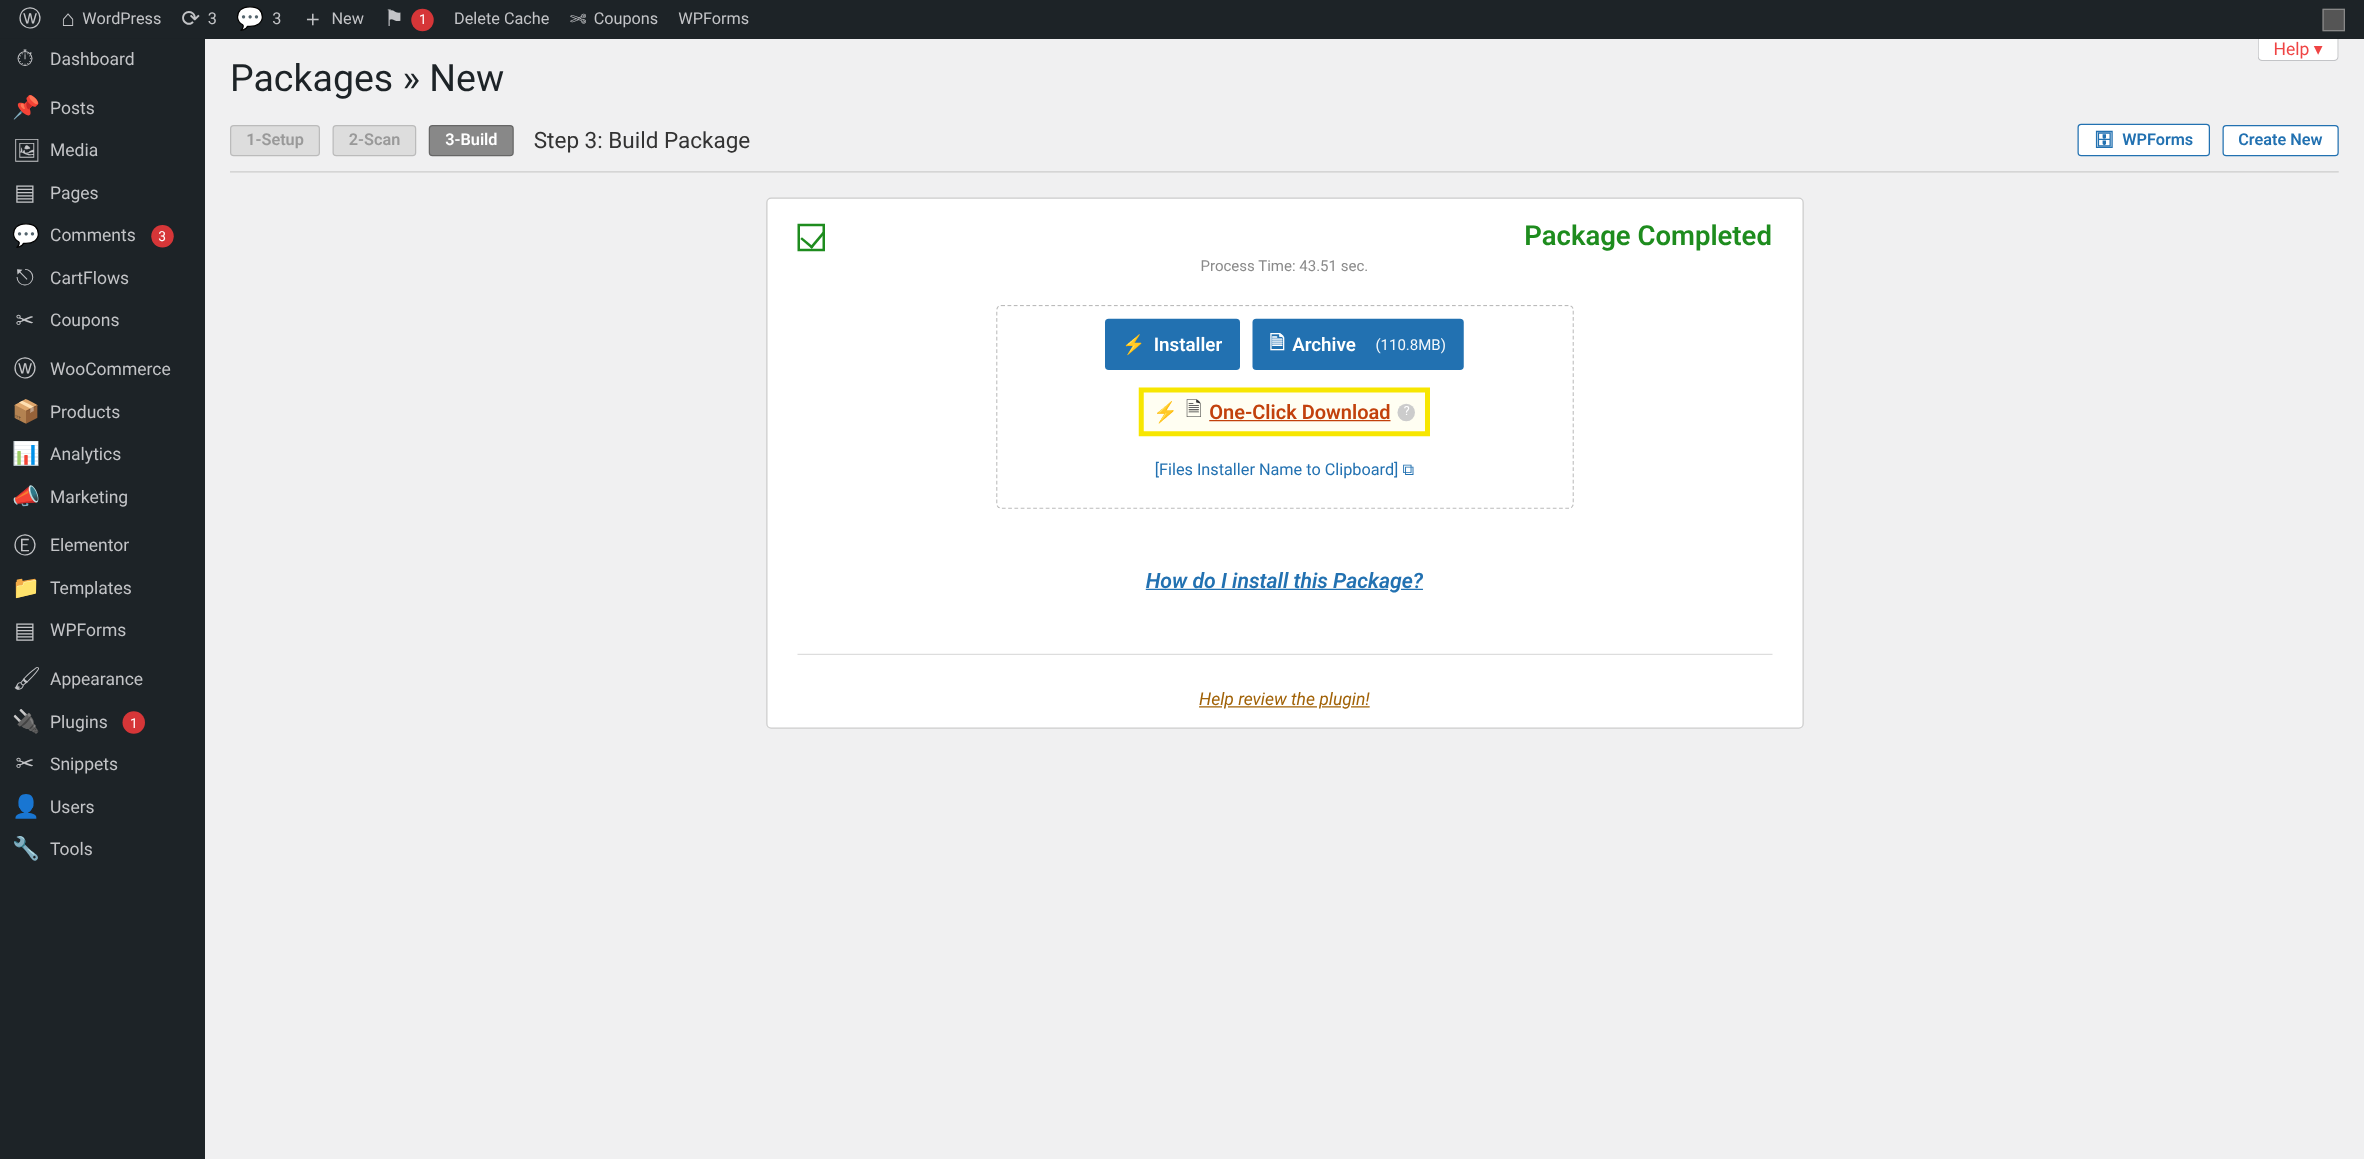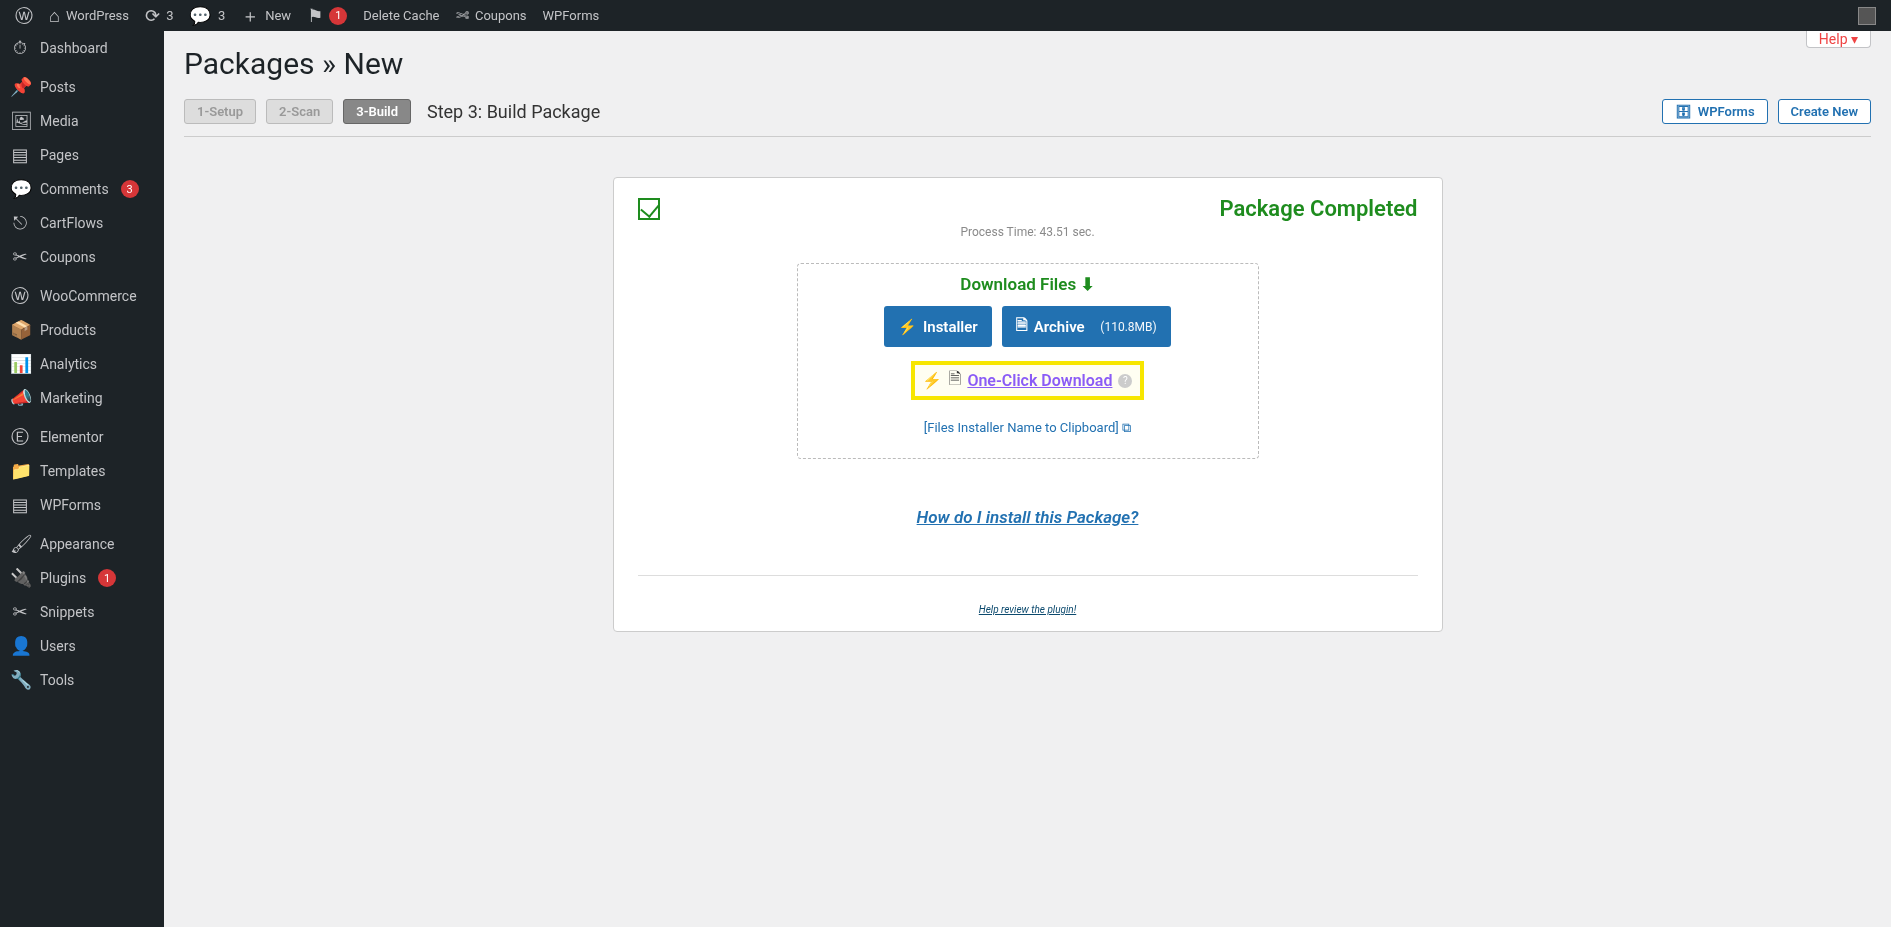--- a/index.html
+++ b/index.html
@@ -20,21 +20,21 @@
 #sidebar .menu-sep{height:5px}
 #sidebar .menu-item{display:flex;align-items:center;gap:10px;padding:8px 10px;cursor:pointer;color:#c3c4c7;position:relative}
 #sidebar .mi-icon{width:20px;text-align:center;font-size:18px;line-height:1}
 #sidebar .mi-badge{background:#d63638;color:#fff;border-radius:10px;min-width:18px;height:18px;display:inline-flex;align-items:center;justify-content:center;font-size:11px;padding:0 4px;margin-left:2px}
 
 
 #content{margin-left:164px;padding:40px 20px 20px 20px;position:relative}
 #help-tab{position:absolute;top:31px;right:20px;background:#fff;border:1px solid #c3c4c7;border-top:none;border-radius:0 0 4px 4px;padding:0 12px;font-size:14px;cursor:pointer;color:#ef4444}
 h1{font-size:30px;font-weight:400;color:#1d2327;margin:6px 0 18px}
 
-.page-row{display:flex;align-items:center;gap:10px;border-bottom:1px solid #ccc;padding-bottom:12px;margin-bottom:40px}
+.page-row{display:flex;align-items:center;gap:10px;border-bottom:1px solid #ccc;padding-bottom:12px;margin-bottom:20px}
 .step-pill{background:#ddd;color:#999;padding:4px 12px;border-radius:3px;font-size:13px;border:1px solid #bbb;font-weight:600}
 .step-pill.active{background:#888;color:#fff;border-color:#666}
 .step-title{font-size:18px;color:#333;margin-left:6px}
 .page-row .spacer{flex:1}
 .btn{display:inline-flex;align-items:center;gap:6px;border:1px solid #2271b1;background:#fff;color:#2271b1;padding:4px 12px;border-radius:3px;font-size:13px;cursor:pointer;font-weight:600}
 
 
 #panel{max-width:830px;margin:0 auto;border:1px solid #ccc;border-radius:4px;background:#fff}
 #panel-head{background:#e6e6e6;border-bottom:1px solid #ccc;border-radius:4px 4px 0 0;text-align:center;padding:8px;font-size:22px;font-weight:600;color:#333}
 #panel-body{padding:18px 24px 14px;text-align:center}
@@ -42,25 +42,25 @@
 .check{display:inline-block;width:22px;height:22px;border:2px solid #1e8c1e;position:relative}
 .check:after{content:"";position:absolute;left:4px;top:0;width:10px;height:14px;border-right:2px solid #1e8c1e;border-bottom:2px solid #1e8c1e;transform:rotate(40deg)}
 .proc-time{color:#8a8a8a;font-size:12px;margin-top:4px}
 .dotted{border:1px dashed #bbb;border-radius:4px;margin:24px auto 8px;max-width:462px;padding:10px 20px 22px}
 .dl-title{color:#1e8c1e;font-size:17px;font-weight:600;margin-bottom:12px}
 .dl-btns{display:flex;gap:10px;justify-content:center}
 .dl-btn{background:#2271b1;color:#fff;border:none;padding:8px 14px;border-radius:3px;font-size:15px;font-weight:600;display:inline-flex;align-items:center;gap:6px;cursor:pointer}
 .dl-btn small{font-weight:400;font-size:12px;opacity:.95}
 .one-row{margin-top:14px}
 .one-box{display:inline-flex;align-items:center;gap:6px;border:4px solid #f7e600;background:#fffef2;padding:2px 8px}
-.one-box a{color:#8b5cf6;font-weight:600;text-decoration:underline;font-size:16px}
+.one-box a{color:#c2410c;font-weight:600;text-decoration:underline;font-size:16px}
 .qmark{width:14px;height:14px;border-radius:50%;background:#ccc;color:#fff;font-size:10px;display:inline-flex;align-items:center;justify-content:center}
 .copy-link{color:#2271b1;font-size:13px;margin-top:20px;cursor:pointer}
 .install-link{color:#2271b1;font-style:italic;font-weight:600;text-decoration:underline;font-size:17px;margin-top:40px;display:inline-block}
-.review-link{color:#0c4a6e;font-style:italic;text-decoration:underline;font-size:10px;margin-top:18px;display:inline-block}
+.review-link{color:#a16207;font-style:italic;text-decoration:underline;font-size:14px;margin-top:18px;display:inline-block}
 hr{border:none;border-top:1px solid #ddd;margin:48px 0 10px}
 </style>
 </head>
 <body>
 
 <div id="topbar">
   <div class="tb-item">
       <span class="tb-icon">ⓦ</span>
     </div>
   <div class="tb-item">
@@ -205,23 +205,20 @@
     <div id="panel-body">
       <div class="completed">
         <span class="check"></span>
         <span>Package Completed</span>
       </div>
       <div class="proc-time">
         <span>Process Time:</span> <span>43.51 sec.</span>
       </div>
 
       <div class="dotted">
-        <div class="dl-title">
-          <span>Download Files</span> <span>⬇</span>
-        </div>
         <div class="dl-btns">
           <button class="dl-btn">
             <span>⚡</span>
               <span>Installer</span>
           </button>
           <button class="dl-btn">
             <span>🗎</span><span>Archive</span>&nbsp;<small>(110.8MB)</small>
           </button>
         </div>
         <div class="one-row">

